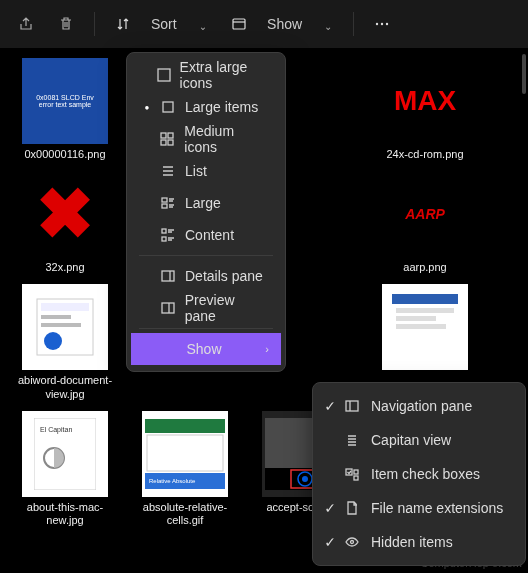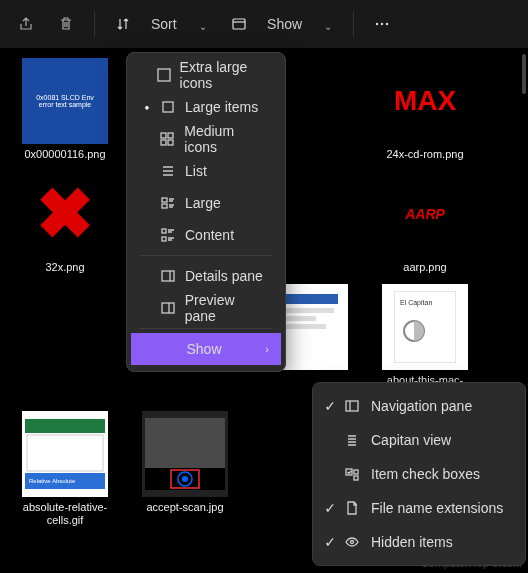--- a/index.html
+++ b/index.html
@@ -188,20 +188,32 @@
     <div class="thumb redx">✖</div>
     <div class="caption">32x.png</div>
   </div>
   <div class="item" style="visibility:hidden"></div>
   <div class="item" style="visibility:hidden"></div>
   <div class="item">
     <div class="thumb aarp">AARP</div>
     <div class="caption">aarp.png</div>
   </div>
 
+  <div class="item">
+    <div class="thumb white">
+      <svg width="60" height="60" viewBox="0 0 60 60">
+          <rect x="2" y="2" width="56" height="56" fill="#fff" stroke="#ccc"></rect>
+          <rect x="6" y="6" width="48" height="8" fill="#eef"></rect>
+          <rect x="6" y="18" width="30" height="4" fill="#bbb"></rect>
+          <rect x="6" y="26" width="40" height="4" fill="#bbb"></rect>
+          <circle cx="18" cy="44" r="9" fill="#1a5fd0"></circle>
+        </svg>
+    </div>
+    <div class="caption">abiword-document-view.jpg</div>
+  </div>
   <div class="item" style="opacity:.3">
     <div class="thumb"></div>
     <div class="caption"></div>
   </div>
   <div class="item" style="visibility:hidden"></div>
   <div class="item">
     <div class="thumb white">
       <svg width="66" height="66" viewBox="0 0 66 66">
           <rect width="66" height="10" fill="#2a5db0"></rect>
           <rect y="10" width="66" height="56" fill="#fff"></rect>

